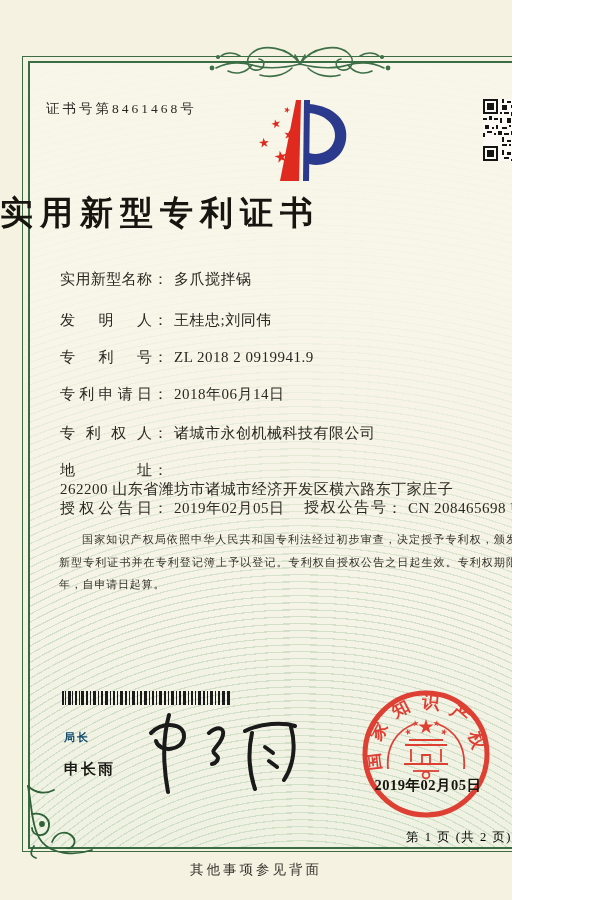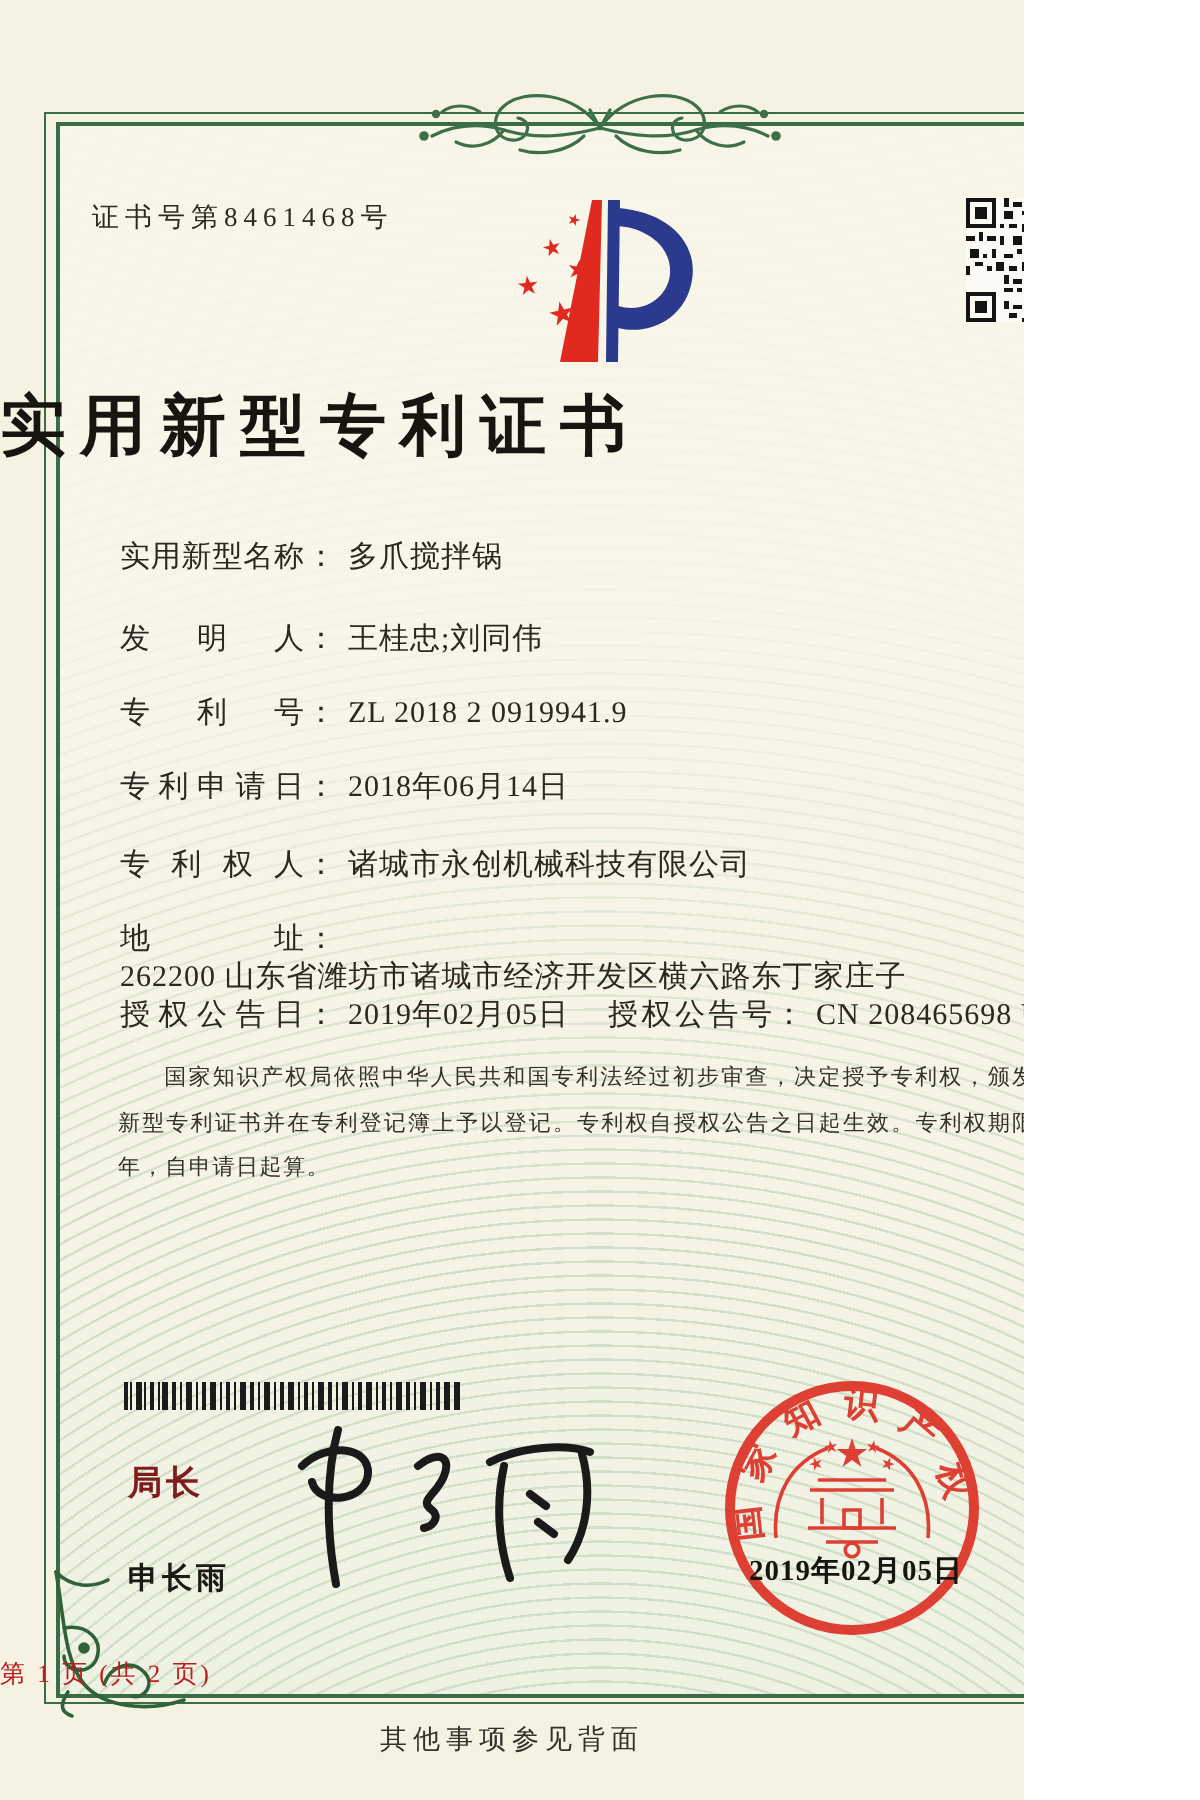--- a/index.html
+++ b/index.html
@@ -44,32 +44,32 @@
   .r5 .val{width:402px;}
   .pair2{position:absolute;left:244px;top:0;white-space:nowrap;}
   .pair2 .lab{width:82px;font-family:Liberation Mono, monospace;}
   
   .paras{position:absolute;left:59px;top:528px;width:483px;
     font-size:11px;line-height:22.6px;letter-spacing:.8px;
     text-align:justify;color:#34312a;}
   .paras p{margin:0;text-indent:2.1em;}
   
   .barcode{position:absolute;left:62px;top:691px;}
-  .issuer-title{position:absolute;left:64px;top:730px;font-size:17px;
-    font-weight:700;letter-spacing:2px;color:#7f1d1d;
+  .issuer-title{position:absolute;left:64px;top:730px;font-size:11px;
+    font-weight:700;letter-spacing:2px;color:#0c4a6e;
     font-family:"Liberation Sans","DejaVu Sans",sans-serif;}
-  .issuer-name{position:absolute;left:64px;top:780px;font-size:15px;
+  .issuer-name{position:absolute;left:64px;top:760px;font-size:15px;
     font-weight:700;letter-spacing:2px;color:#1c1a15;
     font-family:"Liberation Sans","DejaVu Sans",sans-serif;}
   .signature{position:absolute;left:133px;top:697px;}
   .seal{position:absolute;left:357px;top:685px;opacity:.93;}
   .seal-date{position:absolute;left:360px;top:776px;width:136px;text-align:center;
     font-size:14.5px;font-weight:700;letter-spacing:.5px;color:#17150f;z-index:3;}
-  .footer-page{position:absolute;left:0;right:0;top:829px;text-align:left;
-    font-size:12.5px;letter-spacing:1.5px;color:#b91c1c;}
+  .footer-page{position:absolute;left:0;right:0;top:829px;text-align:right;
+    font-size:12.5px;letter-spacing:1.5px;color:#000000;}
   .footer-note{position:absolute;left:0;right:0;top:861px;text-align:center;
     font-size:13.5px;letter-spacing:3px;color:#34312a;}
 </style>
 </head>
 <body>
 
 <div class="page">
 
   <div class="border-outer"></div>
   <div class="border-inner">

